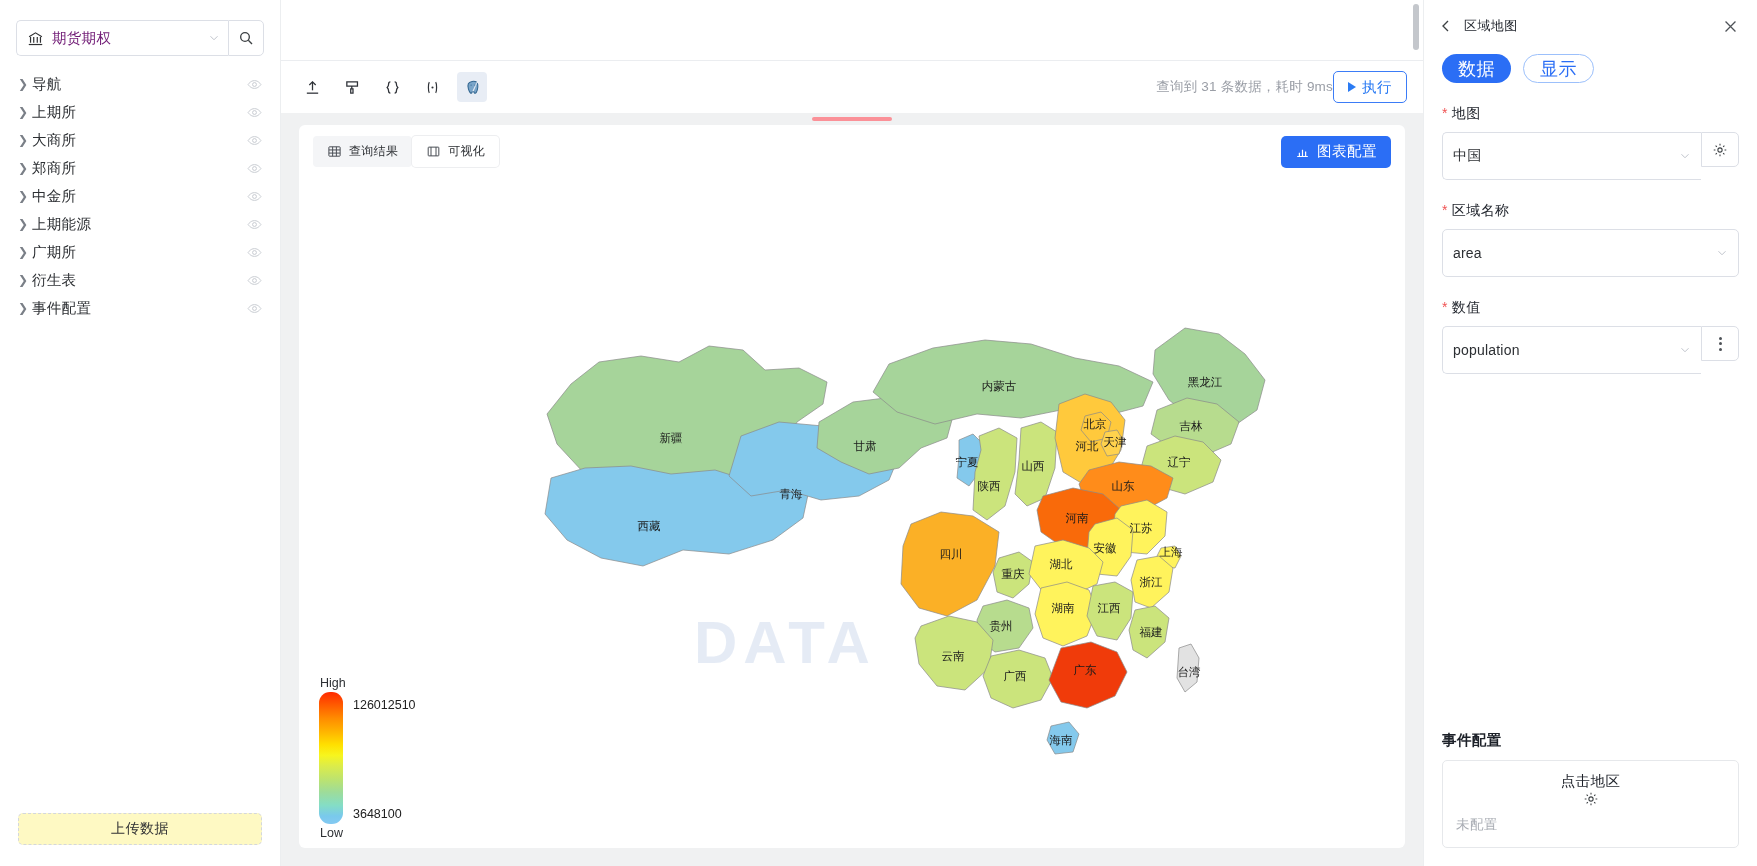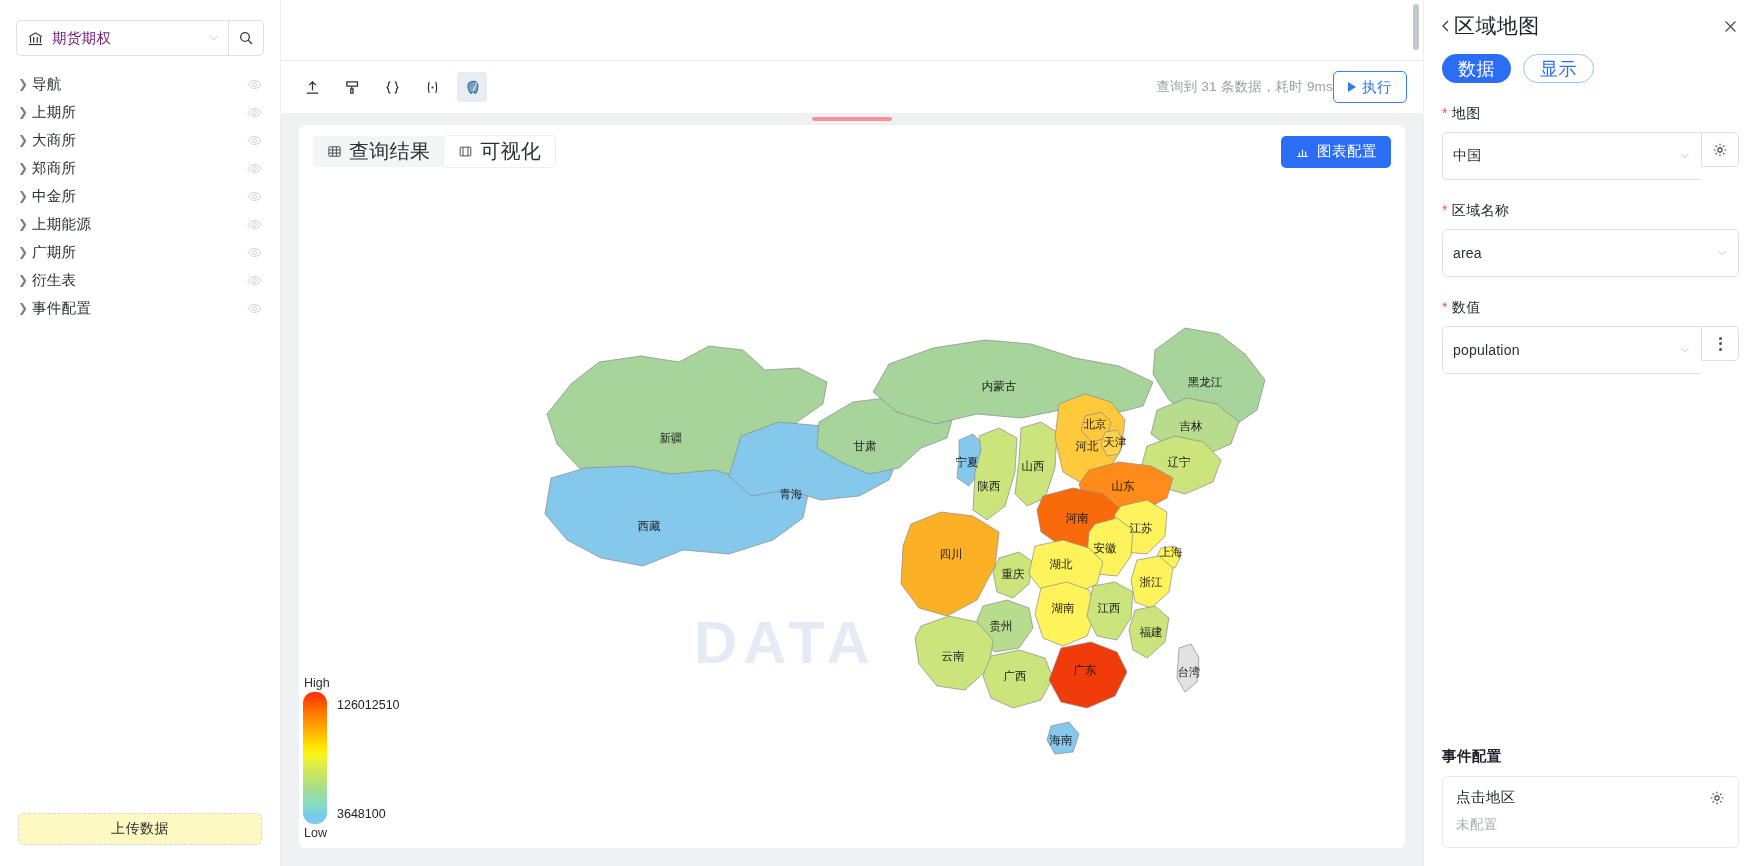--- a/index.html
+++ b/index.html
@@ -85,21 +85,21 @@
   .drag-handle { width: 80px; height: 4px; border-radius: 2px; background: #fb9198; cursor: row-resize; }
 
   .result-card {
     margin: 0 18px 18px 18px; flex: 1; background: #fff; border-radius: 6px;
     display: flex; flex-direction: column; overflow: hidden; position: relative;
   }
   .result-head { height: 53px; display: flex; align-items: center; padding: 0 14px; }
   .tabs { display: flex; align-items: center; }
   .tab {
     height: 31px; padding: 0 14px; display: flex; align-items: center; gap: 7px;
-    font-size: 20px; color: #2c2f33; cursor: pointer; border-radius: 4px; letter-spacing: .3px;
+    font-size: 12px; color: #2c2f33; cursor: pointer; border-radius: 4px; letter-spacing: .3px;
   }
   .tab.active { background: #fff; box-shadow: 0 0 0 1px #edeef0; }
   .tab:not(.active) { background: #f4f5f7; }
   .tab svg { width: 15px; height: 15px; color: #4a4e55; }
   .head-spacer { flex: 1; }
   .cfg-btn {
     height: 32px; background: #2b6ef5; border-radius: 5px; color: #fff;
     display: flex; align-items: center; gap: 7px; padding: 0 14px;
     font-size: 14.5px; cursor: pointer; letter-spacing: .5px;
   }
@@ -107,21 +107,21 @@
 
   .chart-area { flex: 1; position: relative; overflow: hidden; }
 
   .watermark {
     position: absolute; left: 395px; top: 430px; font-size: 60px; font-weight: bold;
     color: #cdd9ec; opacity: .5; letter-spacing: 6px; pointer-events: none;
     font-family: "Liberation Sans", sans-serif; user-select: none;
   }
 
   
-  .legend { position: absolute; left: 4px; bottom: 8px; width: 130px; }
+  .legend { position: absolute; left: 20px; bottom: 8px; width: 130px; }
   .legend-label { font-size: 12.5px; color: #2c2f33; }
   .legend-body { display: flex; align-items: stretch; gap: 0; }
   .legend-bar {
     width: 24px; height: 132px; border-radius: 11px;
     background: linear-gradient(to bottom,
       #ff2a00 0%, #ff5c00 10%, #ff8c00 20%, #ffb400 30%, #ffe000 40%,
       #f7f51e 48%, #dcec4a 56%, #bde36e 66%, #9ddc9a 76%, #84ddc6 86%, #79c9ec 94%, #84c9f2 100%);
   }
   .legend-ticks { position: relative; flex: 1; margin-left: 10px; }
   .tick-top { position: absolute; top: 6px; font-size: 12.5px; color: #222; white-space: nowrap; }
@@ -129,21 +129,21 @@
   .legend-high { margin-bottom: 2px; margin-left: 1px; }
   .legend-low { margin-top: 2px; margin-left: 1px; }
 
   
   .panel {
     width: 334px; height: 866px; background: #fff;
     border-left: 1px solid #eceef0; display: flex; flex-direction: column;
   }
   .panel-head { height: 52px; display: flex; align-items: center; padding: 0 18px 0 14px; }
   .back-ic { width: 16px; height: 16px; color: #3c4043; cursor: pointer; flex: 0 0 16px; }
-  .panel-title { font-size: 21px; color: #1d2129; flex: 1; letter-spacing: .4px; }
+  .panel-title { font-size: 13px; color: #1d2129; margin-left: 10px; flex: 1; letter-spacing: .4px; }
   .close-ic { width: 17px; height: 17px; color: #4e5257; cursor: pointer; flex: 0 0 17px; }
 
   .seg-row { display: flex; gap: 12px; padding: 2px 18px 0 18px; }
   .seg {
     height: 29px; min-width: 58px; border-radius: 15px; display: flex; align-items: center;
     justify-content: center; font-size: 18px; cursor: pointer; padding: 0 16px; letter-spacing: .5px;
   }
   .seg.on { background: #2b6ef5; color: #fff; }
   .seg.off { background: #fff; color: #2b6ef5; border: 1px solid #9cc0fb; text-align: center; }
 
@@ -162,21 +162,21 @@
     width: 38px; height: 35px; border: 1px solid #dcdfe6; border-radius: 0 5px 5px 0;
     display: flex; align-items: center; justify-content: center; background: #fff; cursor: pointer;
   }
   .ctl-addon svg { width: 16px; height: 16px; color: #3c4043; }
   .dots { display: flex; flex-direction: column; gap: 2.5px; align-items: center; }
   .dots i { width: 3px; height: 3px; border-radius: 50%; background: #4e5257; display: block; }
 
   .panel-foot { padding: 0 18px 18px 18px; }
   .foot-title { font-size: 14.5px; color: #1d2129; font-weight: bold; margin-bottom: 10px; letter-spacing: .4px; }
   .event-card { border: 1px solid #e6e8eb; border-radius: 5px; padding: 11px 13px 13px 13px; }
-  .event-top { display: flex; align-items: center; }
+  .event-top { display: flex; align-items: center; flex-direction: column; }
   .event-name { flex: 1; font-size: 14.5px; color: #1d2129; letter-spacing: .4px; }
   .event-gear { width: 16px; height: 16px; color: #3c4043; cursor: pointer; }
   .event-sub { font-size: 13.5px; color: #a8acb3; margin-top: 9px; letter-spacing: .4px; }
 
   svg { display: block; }
   .map-svg { position: absolute; left: 0; top: 0; }
   .prov-label { font-size: 11.5px; fill: #1a1a1a; font-family: "Liberation Sans", sans-serif; text-anchor: middle; }
 </style>
 </head>
 <body>

